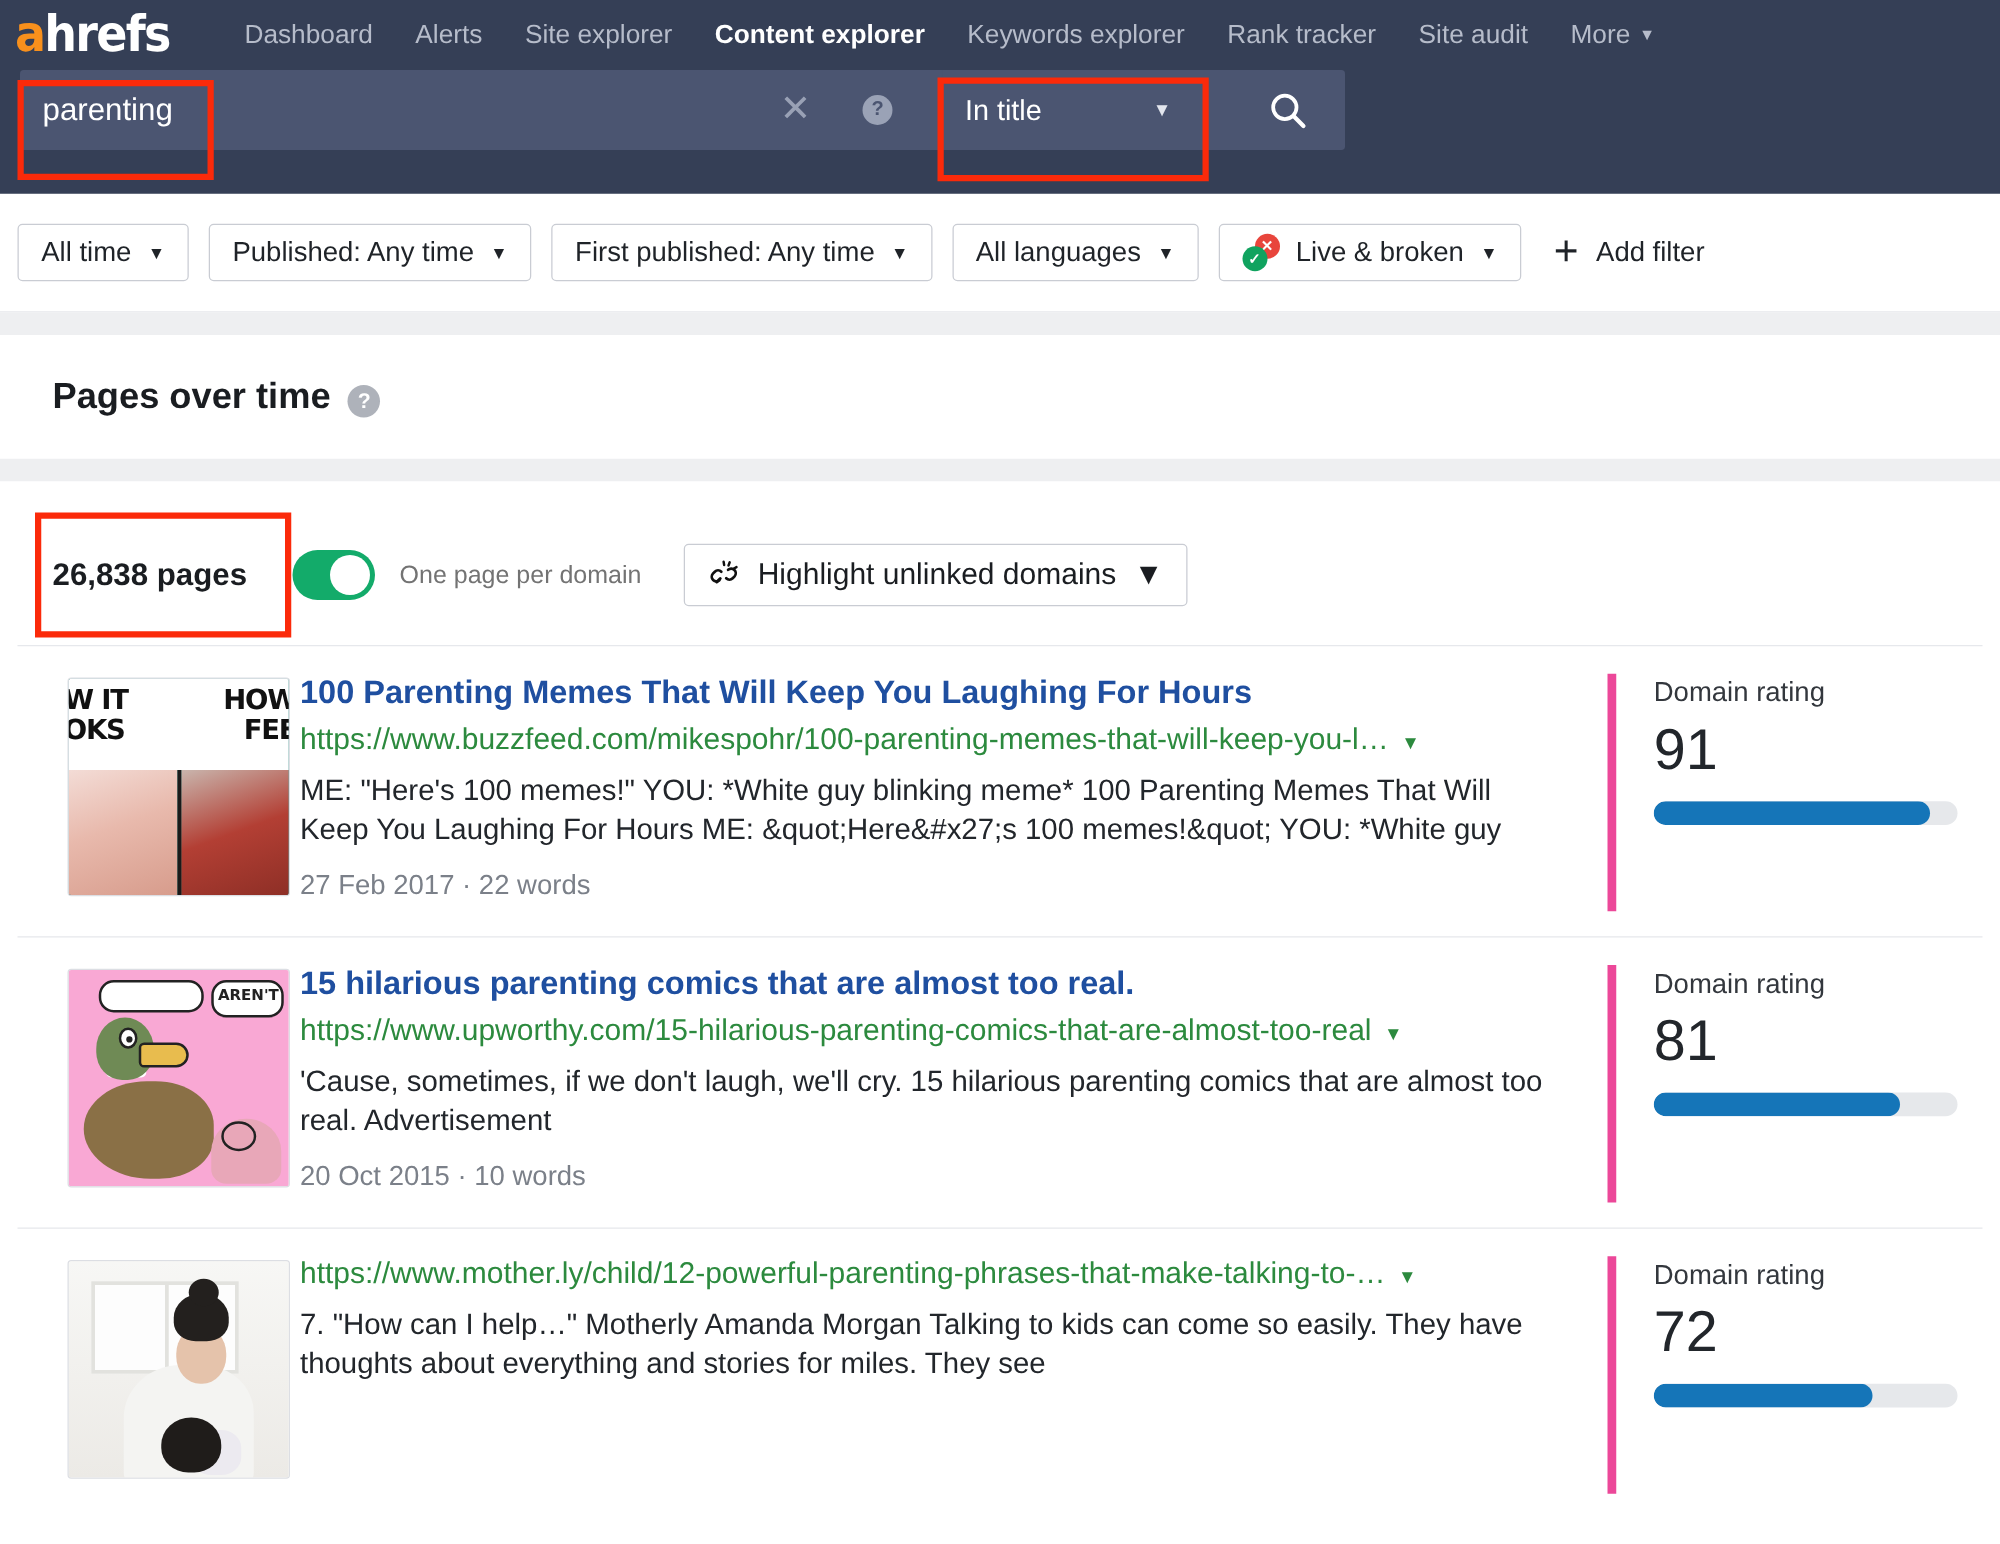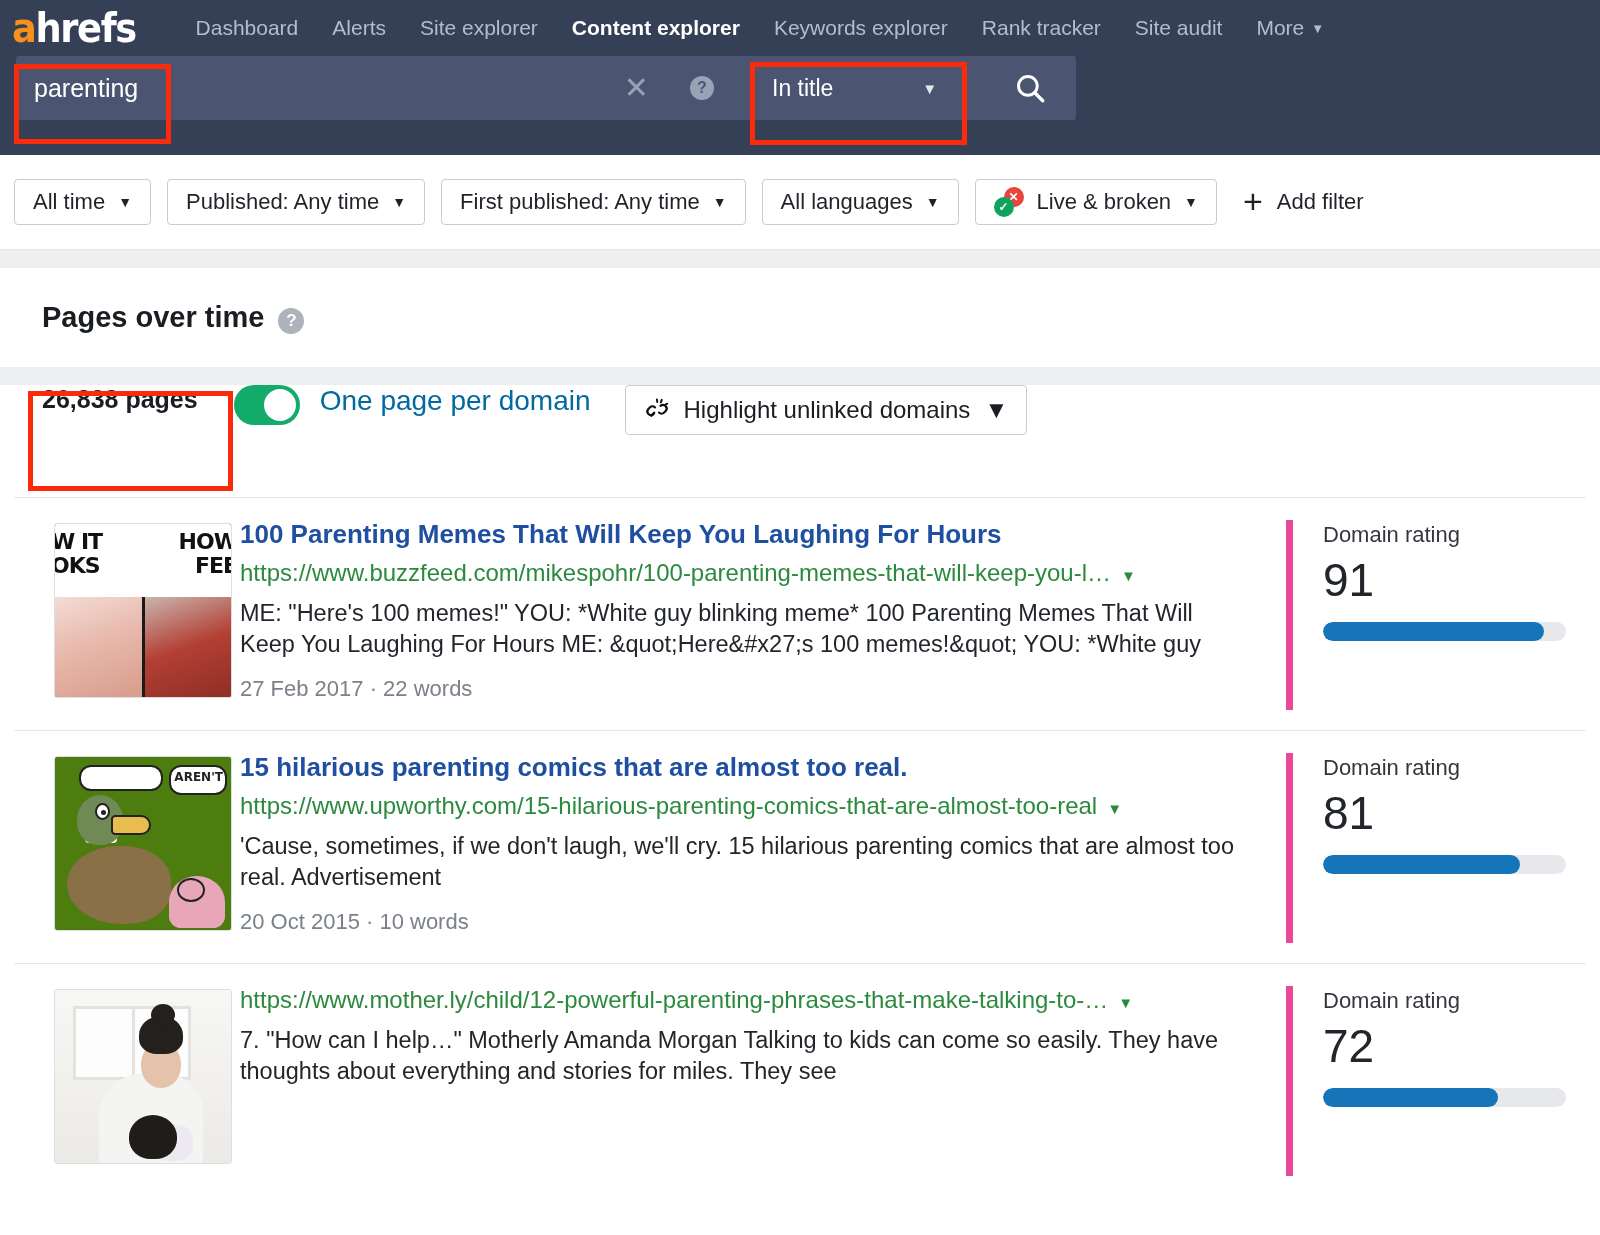--- a/index.html
+++ b/index.html
@@ -223,25 +223,26 @@
     width: 26px; height: 26px;
     font-size: 17px;
     margin: 0;
     align-self: center;
     position: relative; top: 3px;
   }
 
   .toolrow {
     height: 112px;
     display: flex;
-    align-items: flex-start;
+    align-items: center;
     padding-left: 28px;
     gap: 0;
     background:#ffffff;
     position: relative;
+    margin-top: 19px;
   }
   .pagecount {
     font-size: 25px;
     font-weight: bold;
     color: #1a1d21;
     white-space: nowrap;
     padding-right: 6px;
   }
   .toggle {
     width: 66px; height: 40px;
@@ -253,22 +254,22 @@
     flex: none;
   }
   .toggle .knob {
     position: absolute;
     width: 32px; height: 32px;
     border-radius: 50%;
     background: #ffffff;
     top: 4px; right: 4px;
   }
   .toggle-label {
-    font-size: 28px;
-    color: #0369a1;
+    font-size: 20px;
+    color: #737373;
     margin-left: 20px;
     white-space: nowrap;
   }
   .highlight-chip {
     margin-left: 34px;
     border: 1px solid #c9ccd3;
     border-radius: 4px;
     height: 50px;
     display: flex;
     align-items: center;
@@ -385,21 +386,21 @@
     font-weight:bold; color:#111; font-size:22px; letter-spacing:-1px; line-height:1.05;
   }
   .meme .mt1 { left:-4px; top:6px; }
   .meme .mt2 { left:-4px; top:30px; }
   .meme .mt3 { right:-6px; top:6px; }
   .meme .mt4 { right:-6px; top:30px; }
   .meme .bot { height:58%; display:flex; }
   .meme .bl { flex:1; background: linear-gradient(160deg,#f3dcd6 0%, #e8b9ac 45%, #d79c8c 100%); }
   .meme .br { flex:1; background: linear-gradient(160deg,#c9b5ad 0%, #b33f34 50%, #8e2f26 100%); border-left:3px solid #1a1a1a; }
 
-  .comic { width:100%; height:100%; background:#4d7c0f; position:relative; }
+  .comic { width:100%; height:100%; background:#f9a8d4; position:relative; }
   .comic .bub {
     position:absolute; background:#fff; border:2px solid #222; border-radius:12px;
   }
   .comic .b1 { left:24px; top:8px; width:84px; height:26px; }
   .comic .b2 { right:4px; top:8px; width:58px; height:30px; }
   .comic .b2t {
     position:absolute; right:8px; top:13px; font-size:12px; font-weight:bold;
     color:#222; font-family:"DejaVu Sans", sans-serif;
   }
   .comic .duckbody {

